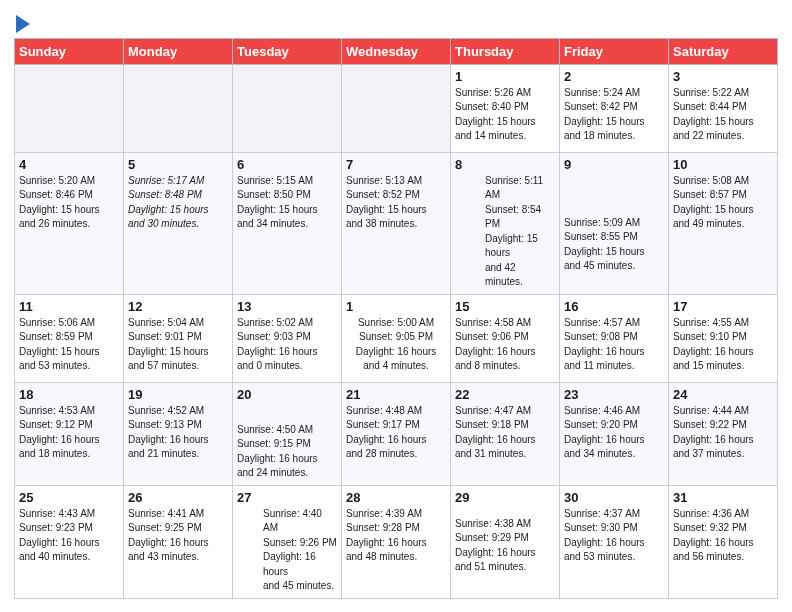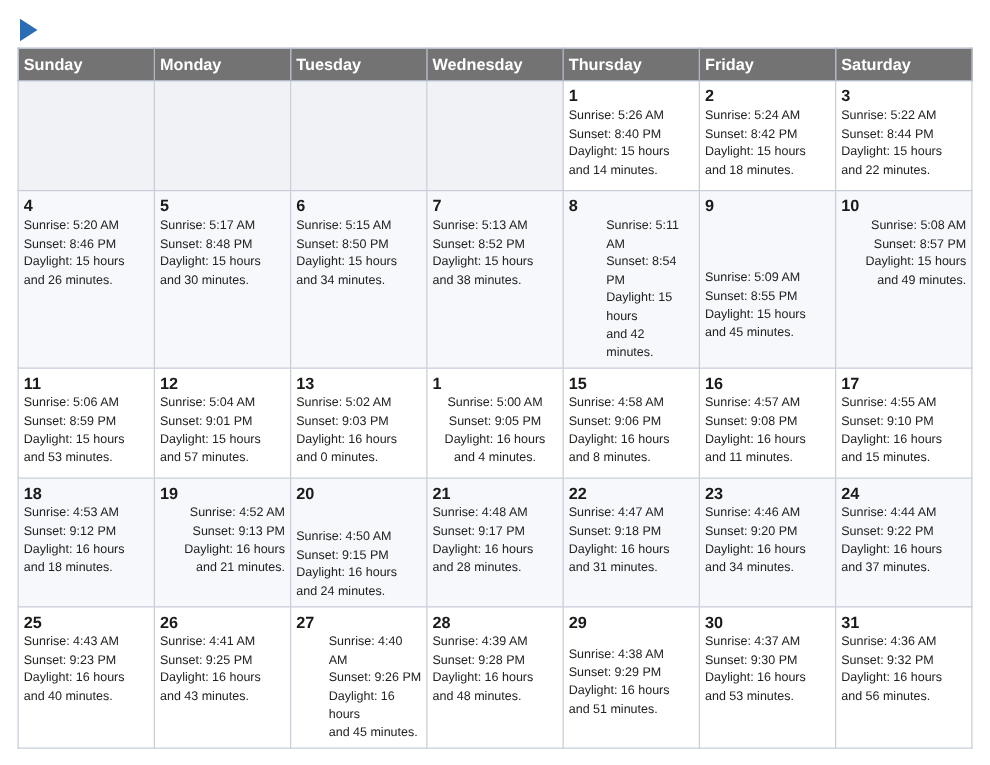--- a/index.html
+++ b/index.html
@@ -64,21 +64,21 @@
       font-size: 15px;
       color: #1a1a1a;
       margin-top: 2px;
     }
     table {
       width: 100%;
       border-collapse: collapse;
       table-layout: fixed;
     }
     thead tr th {
-      background: #737373;
+      background: #ef4444;
       color: #fff;
       font-size: 13px;
       font-weight: bold;
       padding: 5px 4px;
       text-align: left;
       border: 1px solid #b0b8c8;
     }
     tbody tr td {
       vertical-align: top;
       border: 1px solid #c8cdd8;
@@ -171,21 +171,21 @@
         <tr>
           <td>
             <div class="day-num">4</div>
             <div class="day-detail" style="white-space: pre-line;">Sunrise: 5:20 AM
 Sunset: 8:46 PM
 Daylight: 15 hours
 and 26 minutes.</div>
           </td>
           <td>
             <div class="day-num">5</div>
-            <div class="day-detail" style="white-space: pre-line;">Sunrise: 5:17 AM
+            <div class="day-detail" style="white-space: pre-line; font-style: italic;">Sunrise: 5:17 AM
 Sunset: 8:48 PM
 Daylight: 15 hours
 and 30 minutes.</div>
           </td>
           <td>
             <div class="day-num">6</div>
             <div class="day-detail" style="white-space: pre-line;">Sunrise: 5:15 AM
 Sunset: 8:50 PM
 Daylight: 15 hours
 and 34 minutes.</div>
@@ -206,21 +206,21 @@
           </td>
           <td>
             <div class="day-num">9</div>
             <div class="day-detail" style="white-space: pre-line; margin-top: 44px;">Sunrise: 5:09 AM
 Sunset: 8:55 PM
 Daylight: 15 hours
 and 45 minutes.</div>
           </td>
           <td>
             <div class="day-num">10</div>
-            <div class="day-detail" style="white-space: pre-line; text-align: right;">Sunrise: 5:08 AM
+            <div class="day-detail" style="white-space: pre-line;">Sunrise: 5:08 AM
 Sunset: 8:57 PM
 Daylight: 15 hours
 and 49 minutes.</div>
           </td>
         </tr>
         <tr>
           <td>
             <div class="day-num">11</div>
             <div class="day-detail" style="white-space: pre-line;">Sunrise: 5:06 AM
 Sunset: 8:59 PM
@@ -273,21 +273,21 @@
         <tr>
           <td>
             <div class="day-num">18</div>
             <div class="day-detail" style="white-space: pre-line;">Sunrise: 4:53 AM
 Sunset: 9:12 PM
 Daylight: 16 hours
 and 18 minutes.</div>
           </td>
           <td>
             <div class="day-num">19</div>
-            <div class="day-detail" style="white-space: pre-line; text-align: right;">Sunrise: 4:52 AM
+            <div class="day-detail" style="white-space: pre-line;">Sunrise: 4:52 AM
 Sunset: 9:13 PM
 Daylight: 16 hours
 and 21 minutes.</div>
           </td>
           <td>
             <div class="day-num">20</div>
             <div class="day-detail" style="white-space: pre-line; margin-top: 21px;">Sunrise: 4:50 AM
 Sunset: 9:15 PM
 Daylight: 16 hours
 and 24 minutes.</div>

